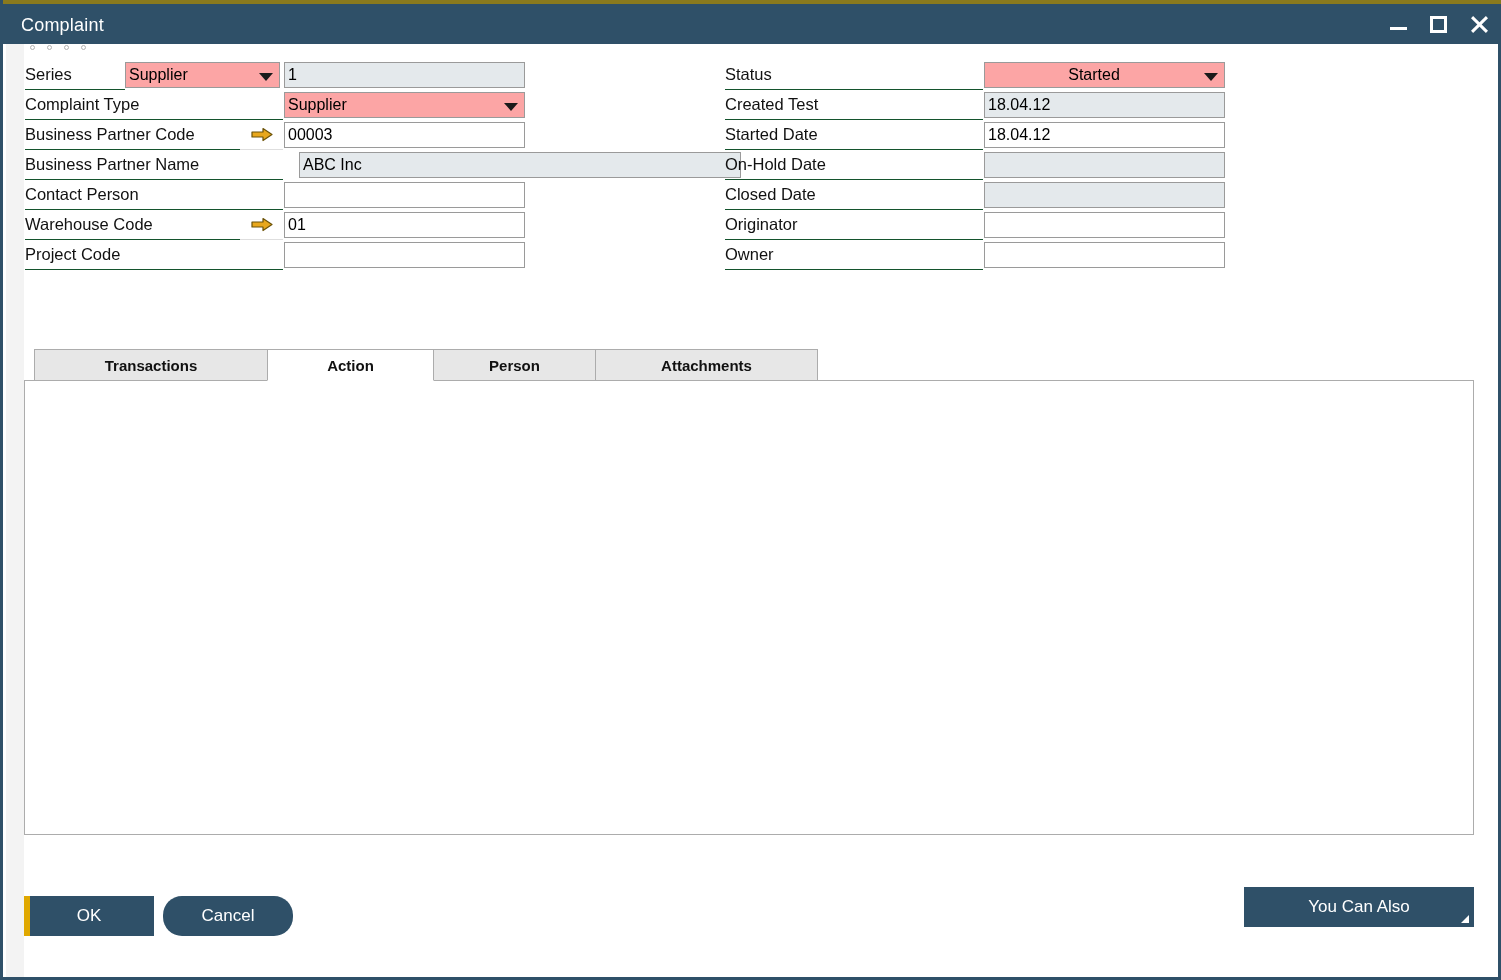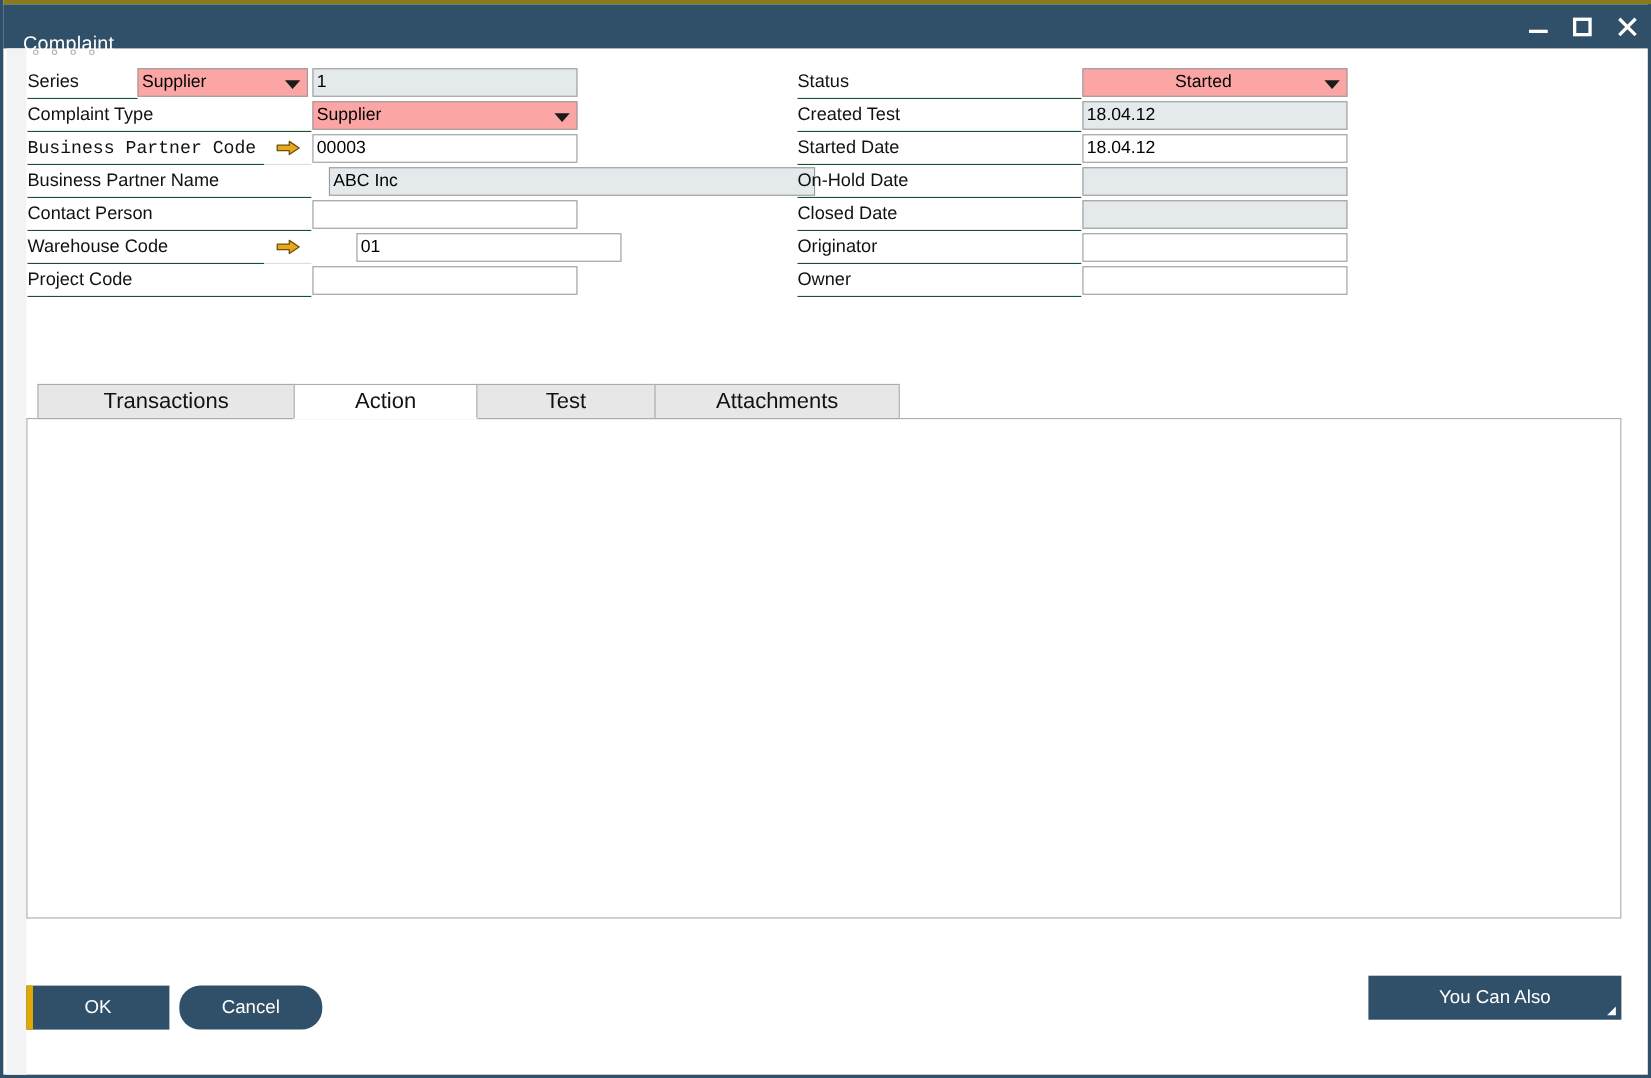--- a/index.html
+++ b/index.html
@@ -30,21 +30,21 @@
     background: #8a7a1e;
   }
   .titlebar {
     position: absolute;
     left: 0; top: 4px;
     width: 1501px; height: 40px;
     background: #2f5068;
   }
   .titletext {
     position: absolute;
-    left: 18px; top: 25px;
+    left: 18px; top: 11px;
     font-size: 18px;
     color: #ffffff;
     letter-spacing: 0.2px;
     white-space: nowrap;
     text-align: center;
   }
   .wbtns {
     position: absolute;
     right: 14px; top: 9px;
     display: flex;
@@ -170,23 +170,24 @@
     z-index: 3;
   }
   .tab {
     height: 32px;
     line-height: 31px;
     background: #e7e7e7;
     border: 1px solid #acacac;
     border-bottom: 1px solid #acacac;
     margin-right: -1px;
     text-align: center;
-    font-size: 20px;
+    font-size: 15px;
     color: #111111;
     cursor: default;
+    font-weight: bold;
   }
   .tab.active {
     background: #ffffff;
     border-bottom: 1px solid #ffffff;
     position: relative;
     z-index: 4;
   }
   .tab-t0 { width: 234px; }
   .tab-t1 { width: 167px; }
   .tab-t2 { width: 163px; }
@@ -313,21 +314,21 @@
 
     <div class="frow">
       <div class="flabel" style="width:258px;">Complaint Type</div>
       <div class="sel" style="position:absolute;left:259px;width:241px;top:2px;">
         <span>Supplier</span>
         <span class="caret"></span>
       </div>
     </div>
 
     <div class="frow">
-      <div class="flabel" style="width:215px;font-family:Liberation Mono, monospace;">Business Partner Code</div>
+      <div class="flabel" style="width:215px;">Business Partner Code</div>
       <div class="arrowcell" style="width:43px;">
         <span class="arrow">
           <svg width="22" height="15" viewBox="0 0 22 15">
             <path d="M1 5 L12 5 L12 1.5 L21 7.5 L12 13.5 L12 10 L1 10 Z" fill="#e8a71c" stroke="#6b5208" stroke-width="1.2" stroke-linejoin="round"></path>
           </svg>
         </span>
       </div>
       <div class="fld" style="position:absolute;left:259px;width:241px;top:2px;">00003</div>
     </div>
 
@@ -343,21 +344,21 @@
 
     <div class="frow">
       <div class="flabel" style="width:215px;">Warehouse Code</div>
       <div class="arrowcell" style="width:43px;">
         <span class="arrow">
           <svg width="22" height="15" viewBox="0 0 22 15">
             <path d="M1 5 L12 5 L12 1.5 L21 7.5 L12 13.5 L12 10 L1 10 Z" fill="#e8a71c" stroke="#6b5208" stroke-width="1.2" stroke-linejoin="round"></path>
           </svg>
         </span>
       </div>
-      <div class="fld" style="position:absolute;left:259px;width:241px;top:2px;margin-left:40px;">01</div>
+      <div class="fld" style="position:absolute;left:259px;width:241px;top:2px;">01</div>
     </div>
 
     <div class="frow">
       <div class="flabel" style="width:258px;">Project Code</div>
       <div class="fld" style="position:absolute;left:259px;width:241px;top:2px;"></div>
     </div>
 
   </div>
 
   <div class="hdr hdr-right">
@@ -398,21 +399,21 @@
     <div class="frow">
       <div class="flabel" style="width:258px;">Owner</div>
       <div class="fld" style="position:absolute;left:259px;width:241px;top:2px;"></div>
     </div>
 
   </div>
 
   <div class="tabs">
     <div class="tab tab-t0">Transactions</div>
     <div class="tab tab-t1 active">Action</div>
-    <div class="tab tab-t2">Test</div>
+    <div class="tab tab-t2">Person</div>
     <div class="tab tab-t3">Attachments</div>
   </div>
 
   <div class="tabpanel"></div>
 
   <div class="sechead" style="left:33px;top:396px;">Sample</div>
 
   <div style="position:absolute;left:33px;top:441px;width:500px;">
     <div class="frow">
       <div class="flabel" style="width:257px;">Quantity</div>

